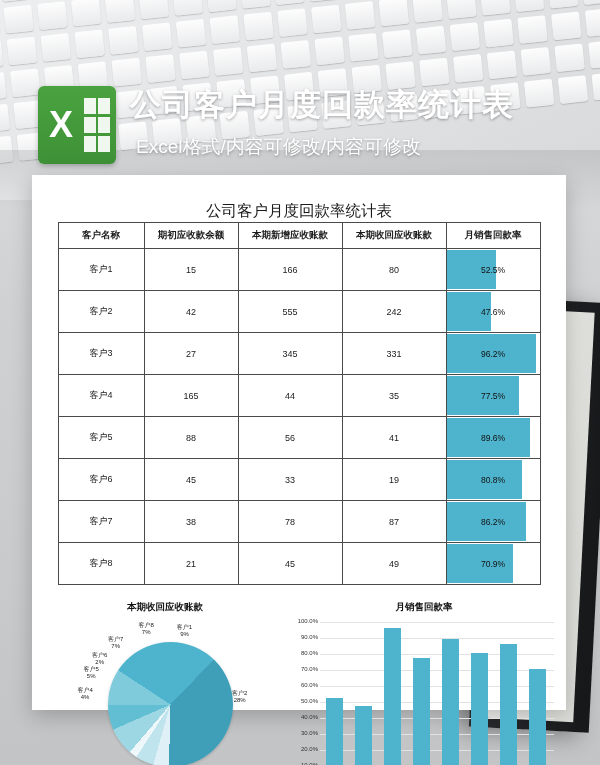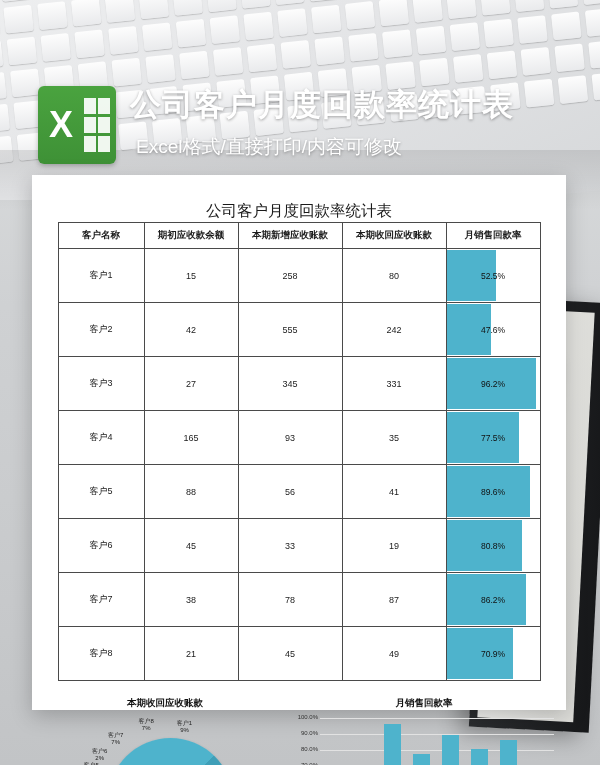--- a/index.html
+++ b/index.html
@@ -53,21 +53,21 @@
     box-shadow:0 6px 20px rgba(0,0,0,.22);}
   .doc-title{text-align:center;font-size:15.5px;color:#1a1a1a;padding-top:26px;font-weight:normal;}
   .meta{display:flex;justify-content:space-between;font-size:8.5px;color:#222;
     padding:14px 26px 6px 26px;}
 
   
   table.main{border-collapse:collapse;width:482px;margin:0 auto;table-layout:fixed;}
   table.main th,table.main td{border:1px solid #4a4a4a;font-size:9px;color:#1b1b1b;
     height:21px;text-align:center;vertical-align:middle;}
   table.main th{font-weight:bold;font-size:9.5px;height:23px;}
-  .bar-cell{position:relative;padding:16px;}
+  .bar-cell{position:relative;padding:10px;}
   .bar-fill{position:absolute;left:0;top:1px;bottom:1px;background:#4eb3cc;}
   .bar-text{position:relative;z-index:2;font-size:8.5px;color:#111;}
 
   
   .charts{position:relative;margin-top:16px;height:215px;}
   .chart-title{text-align:center;font-size:9.5px;font-weight:bold;color:#111;}
   .pie-wrap{position:absolute;left:8px;top:0;width:250px;}
   .pie-area{position:relative;width:250px;height:190px;}
   .pie{position:absolute;left:68px;top:28px;width:125px;height:125px;border-radius:50%;
     box-shadow:0 1px 3px rgba(0,0,0,.18);}
@@ -193,21 +193,21 @@
     <div class="xl-grid" id="xlgrid">
         <span style="left: 0px; top: 0px; width: 12px; height: 16px;"></span>
         <span style="left: 14px; top: 0px; width: 12px; height: 16px;"></span>
         <span style="left: 0px; top: 19px; width: 12px; height: 16px;"></span>
         <span style="left: 14px; top: 19px; width: 12px; height: 16px;"></span>
         <span style="left: 0px; top: 38px; width: 12px; height: 16px;"></span>
         <span style="left: 14px; top: 38px; width: 12px; height: 16px;"></span>
       </div>
   </div>
   <div class="title-main">公司客户月度回款率统计表</div>
-  <div class="title-sub">Excel格式/直接打印/内容可修改</div>
+  <div class="title-sub">Excel格式/内容可修改/内容可修改</div>
 </div>
 
 <div class="doc">
   <div class="doc-title">公司客户月度回款率统计表</div>
 
   <table class="main">
     <colgroup>
       <col style="width:86px">
         <col style="width:94px">
         <col style="width:104px">
@@ -220,42 +220,42 @@
           <th>期初应收款余额</th>
           <th>本期新增应收账款</th>
           <th>本期收回应收账款</th>
           <th>月销售回款率</th>
         </tr>
       </thead>
     <tbody id="tbody">
         <tr>
           <td>客户1</td>
           <td>15</td>
-          <td>258</td>
+          <td>166</td>
           <td>80</td>
           <td class="bar-cell"><div class="bar-fill" style="width: 53%; background: rgb(78, 179, 204);"></div><span class="bar-text">52.5%</span></td>
         </tr>
         <tr>
           <td>客户2</td>
           <td>42</td>
           <td>555</td>
           <td>242</td>
           <td class="bar-cell"><div class="bar-fill" style="width: 48%; background: rgb(78, 179, 204);"></div><span class="bar-text">47.6%</span></td>
         </tr>
         <tr>
           <td>客户3</td>
           <td>27</td>
           <td>345</td>
           <td>331</td>
           <td class="bar-cell"><div class="bar-fill" style="width: 96%; background: rgb(78, 179, 204);"></div><span class="bar-text">96.2%</span></td>
         </tr>
         <tr>
           <td>客户4</td>
           <td>165</td>
-          <td>93</td>
+          <td>44</td>
           <td>35</td>
           <td class="bar-cell"><div class="bar-fill" style="width: 78%; background: rgb(78, 179, 204);"></div><span class="bar-text">77.5%</span></td>
         </tr>
         <tr>
           <td>客户5</td>
           <td>88</td>
           <td>56</td>
           <td>41</td>
           <td class="bar-cell"><div class="bar-fill" style="width: 90%; background: rgb(78, 179, 204);"></div><span class="bar-text">89.6%</span></td>
         </tr>

